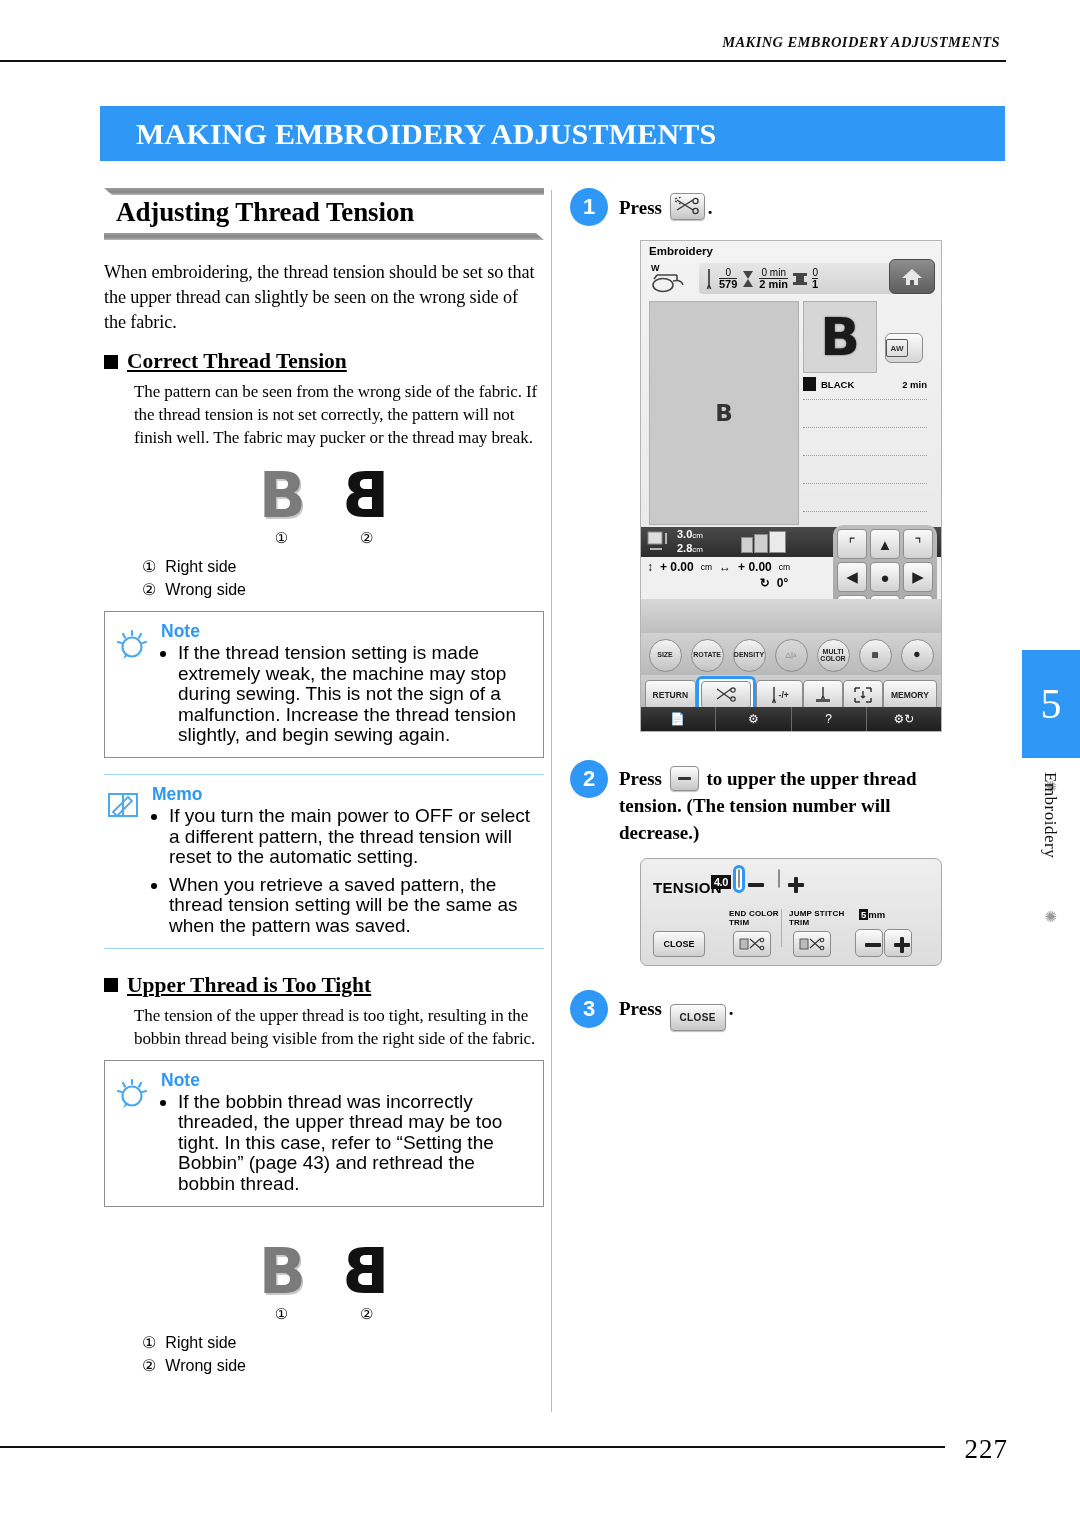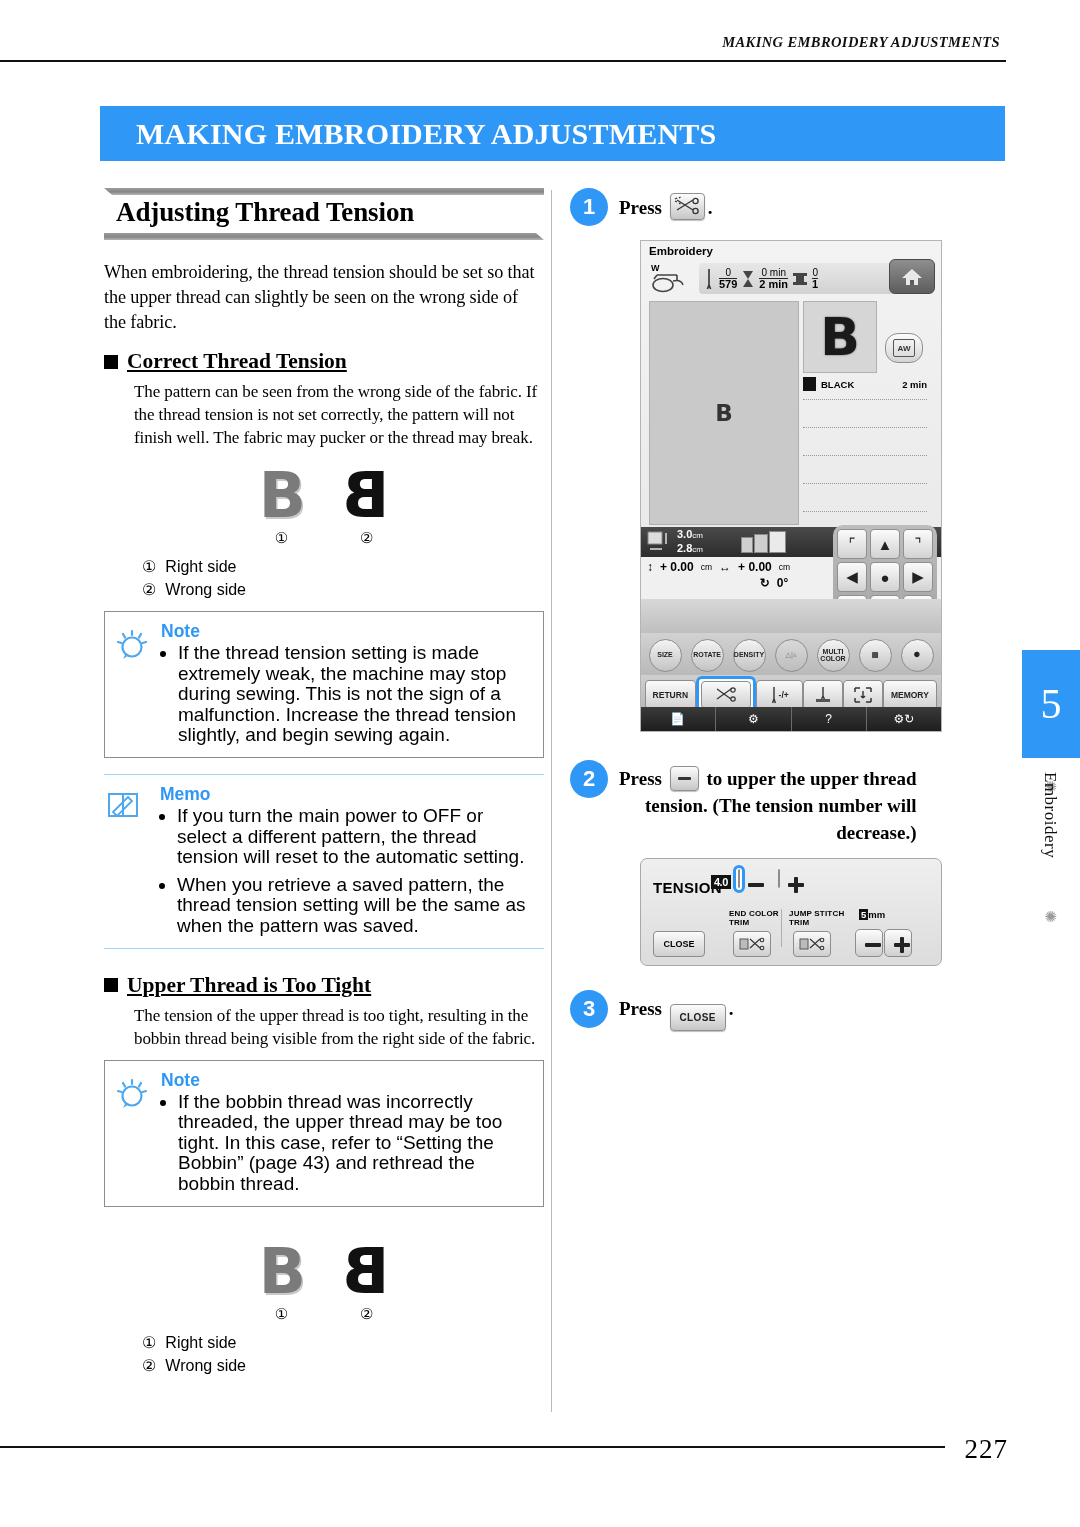--- a/index.html
+++ b/index.html
@@ -89,21 +89,21 @@
   .legend{margin:8px 0 10px 38px;font-size:16px;line-height:23px;}
   .legend div{display:flex;gap:9px;}
 
   
   .note-box{
     border:1.4px solid #8d8d8d;margin:10px 0 0 0;padding:9px 10px 11px 10px;
     display:flex;gap:8px;
   }
   .memo-wrap{margin-top:16px;}
   .memo-rule{height:0;border-top:1.6px solid #9fd3f7;}
-  .memo-box{padding:9px 10px 11px 2px;display:flex;gap:16px;}
+  .memo-box{padding:9px 10px 11px 2px;display:flex;gap:8px;}
   .nm-icon{flex:0 0 38px;padding-top:4px;}
   .nm-body{flex:1;}
   .nm-title{
     color:#2f97f5;font-weight:700;font-size:17.5px;margin-bottom:1px;
     font-family:"Liberation Sans",sans-serif;
   }
   ul.bul{margin:0;padding-left:17px;}
   ul.bul li{
     font-size:19px;line-height:20.6px;margin-bottom:7px;
     font-family:"Liberation Sans",sans-serif;
@@ -113,21 +113,21 @@
   
   .step{display:flex;align-items:flex-start;gap:11px;margin-bottom:6px;}
   .step-num{
     flex:0 0 38px;width:38px;height:38px;border-radius:50%;
     background:#2f97f5;color:#fff;font-weight:700;font-size:22px;
     display:flex;align-items:center;justify-content:center;
     font-family:"Liberation Sans",sans-serif;
   }
   .step-txt{
     font-family:"Liberation Serif",serif;font-weight:700;font-size:19px;
-    line-height:27px;padding-top:5px;text-align:right;
+    line-height:27px;padding-top:5px;
   }
   .step-txt .inlinekey{vertical-align:-6px;margin:0 3px;}
 
   .key{
     display:inline-block;border:1px solid #8f8f8f;border-radius:4px;
     background:linear-gradient(#fdfdfd,#dcdcdc 60%,#c6c6c6);
     box-shadow:0 1px 1px rgba(0,0,0,.25);
   }
   .key.sc{width:33px;height:25px;}
   .key.minus{width:27px;height:23px;position:relative;}
@@ -178,23 +178,23 @@
   .preview{
     position:absolute;left:162px;top:60px;width:72px;height:70px;
     background:#d6d6d6;border:1px solid #b0b0b0;
     display:flex;align-items:center;justify-content:center;
   }
   .preview span{
     font-family:"DejaVu Sans",sans-serif;font-weight:700;font-size:52px;
     line-height:52px;color:#1a1a1a;text-shadow:0 0 2px #555;
   }
   .aw-btn{
-    position:absolute;left:244px;top:92px;width:36px;height:28px;border-radius:13px;
+    position:absolute;left:244px;top:92px;width:36px;height:28px;border-radius:6px;
     border:1px solid #8f8f8f;background:linear-gradient(#fcfcfc,#d4d4d4);
-    display:flex;align-items:center;justify-content:center;
+    display:flex;align-items:center;
   }
   .aw-btn .chip{
     width:20px;height:16px;border:1.5px solid #555;border-radius:2px;
     font-size:8px;font-weight:700;display:flex;align-items:center;justify-content:center;
     font-family:"Liberation Sans",sans-serif;color:#333;
   }
   .colorrow{
     position:absolute;left:162px;top:136px;width:124px;
     display:flex;align-items:center;gap:5px;font-size:9.5px;font-weight:700;
   }

